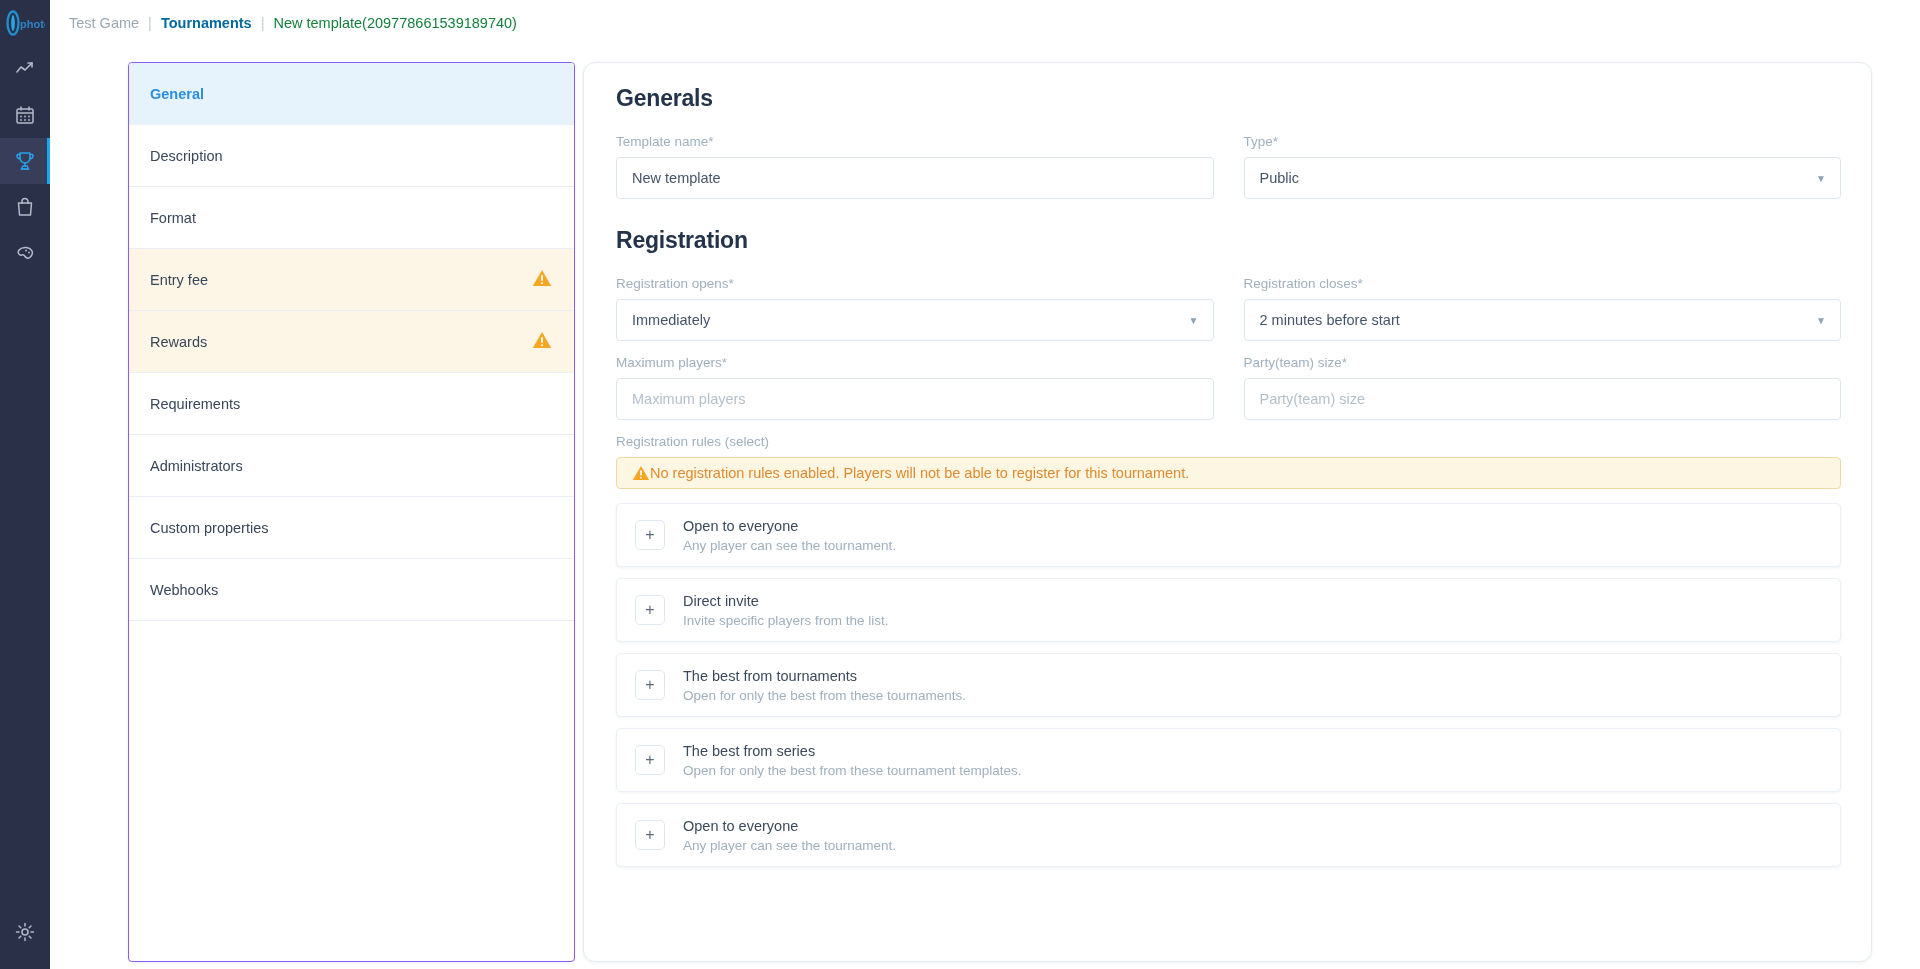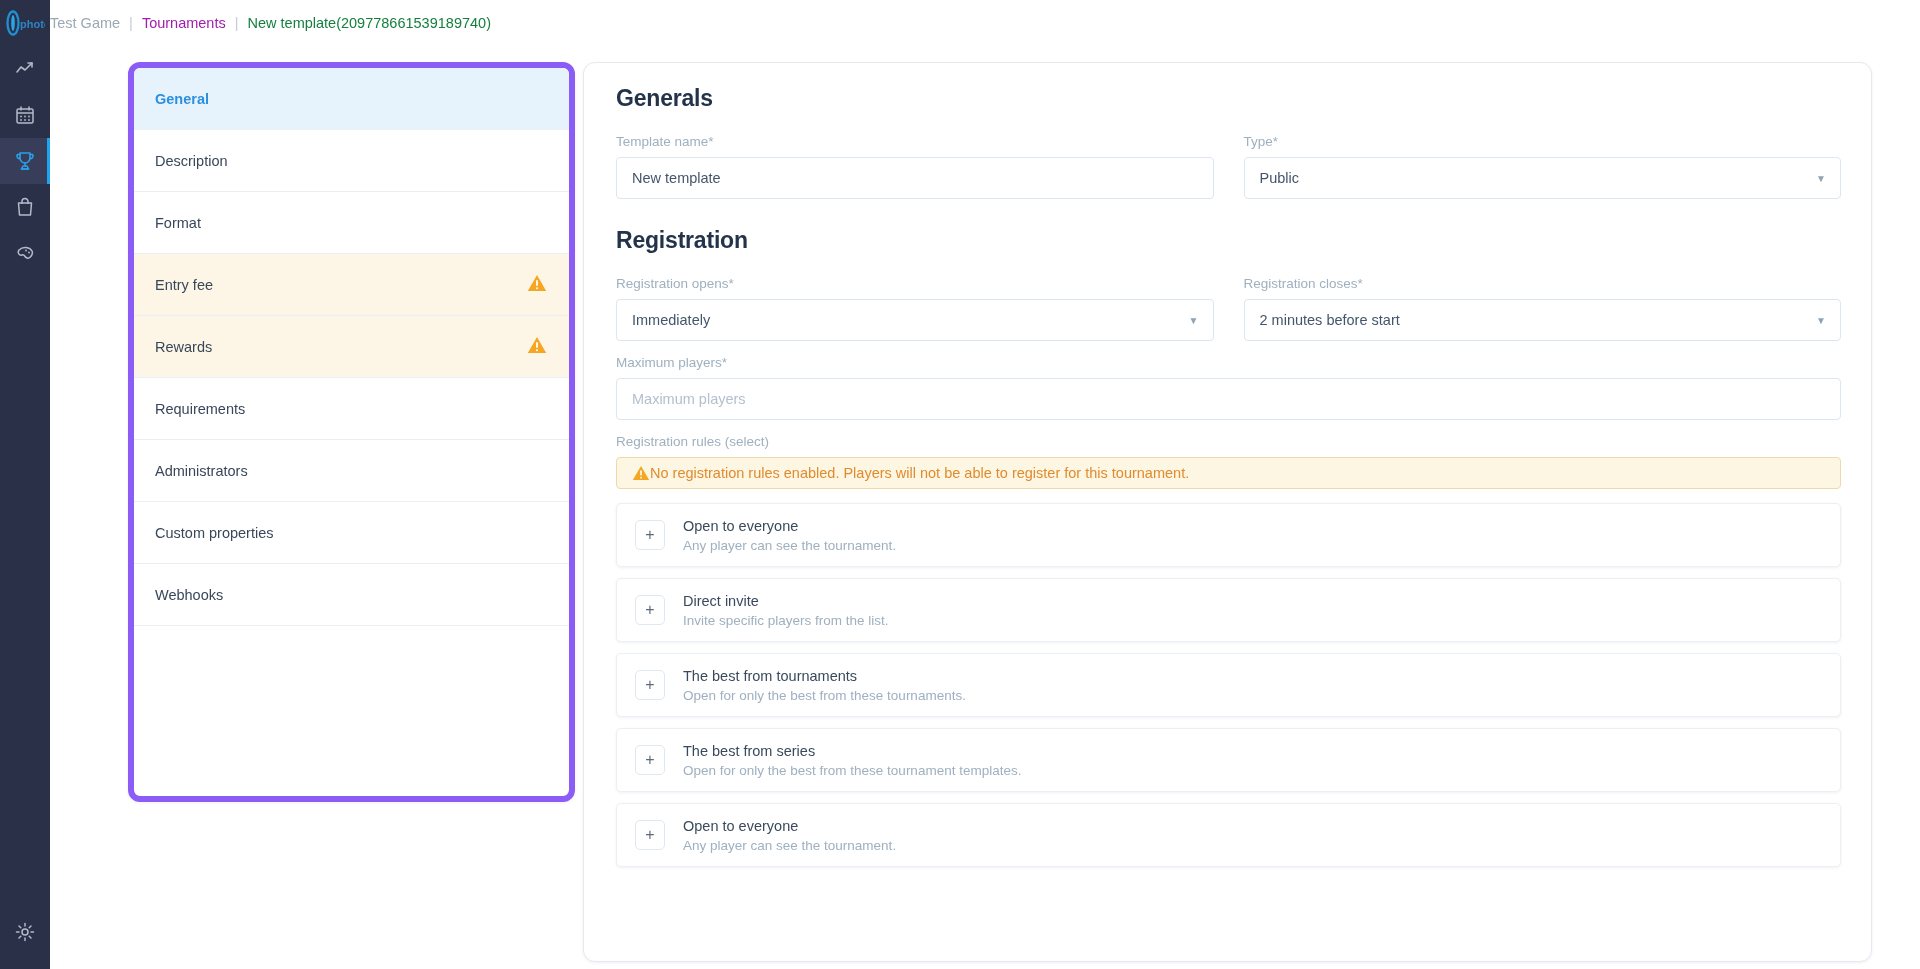--- a/index.html
+++ b/index.html
@@ -39,45 +39,46 @@
   .rail-bottom { width: 50px; padding-bottom: 14px; }
 
   
   .page {
     flex: 1 1 auto; background: #ffffff;
     display: flex; flex-direction: column; min-width: 0;
   }
   .topbar {
     height: 46px; flex: 0 0 46px;
     display: flex; align-items: center;
+    padding-left: 19px;
     background: #ffffff;
   }
   .crumb { font-size: 14.5px; color: #6b7c8d; white-space: nowrap; }
   .crumb.muted { color: #9aa8b4; }
-  .crumb.link { color: #a21caf; cursor: pointer; }
+  .crumb.link { color: #0369a1; cursor: pointer; font-weight: bold; }
   .crumb.current { color: #15803d; }
   .crumb-sep { color: #c3ccd4; margin: 0 9px; font-size: 14.5px; }
 
   .body {
     flex: 1 1 auto; display: flex;
     padding: 16px 48px 0 78px;
     gap: 0; min-height: 0;
     background: #ffffff;
   }
 
   
   .nav-card {
     width: 447px; flex: 0 0 447px;
     background: #ffffff;
-    border: 6px solid #8b5cf6;
-    border-radius: 12px;
+    border: 1px solid #8b5cf6;
+    border-radius: 4px;
     box-shadow: 0 1px 3px rgba(40,60,90,.08);
     overflow: hidden;
     align-self: flex-start;
-    height: 740px;
+    height: 900px;
   }
   .nav-item {
     height: 62px;
     display: flex; align-items: center; justify-content: space-between;
     padding: 0 22px 0 21px;
     font-size: 14.5px; color: #39475a;
     border-bottom: 1px solid #e9eff4;
     cursor: pointer; background: #fff;
   }
   .nav-item.active { background: #e7f3fc; color: #2b8fe0; font-weight: bold; }
@@ -323,20 +324,24 @@
               <span class="caret">▼</span>
             </div>
           </div>
         </div>
 
         <div class="row">
           <div class="field">
             <label class="flabel">Maximum players*</label>
             <div class="control ph">Maximum players</div>
           </div>
+          <div class="field">
+            <label class="flabel">Party(team) size*</label>
+            <div class="control ph">Party(team) size</div>
+          </div>
         </div>
 
         <label class="flabel">Registration rules (select)</label>
 
         <div class="banner">
           <span>
             <svg width="18" height="16" viewBox="0 0 20 18" style="display:block">
                 <path d="M10 1 L19.2 17 H0.8 Z" fill="#f5a623"></path>
                 <rect x="9.1" y="6" width="1.8" height="6" rx=".9" fill="#fff"></rect>
                 <circle cx="10" cy="14.3" r="1" fill="#fff"></circle>

